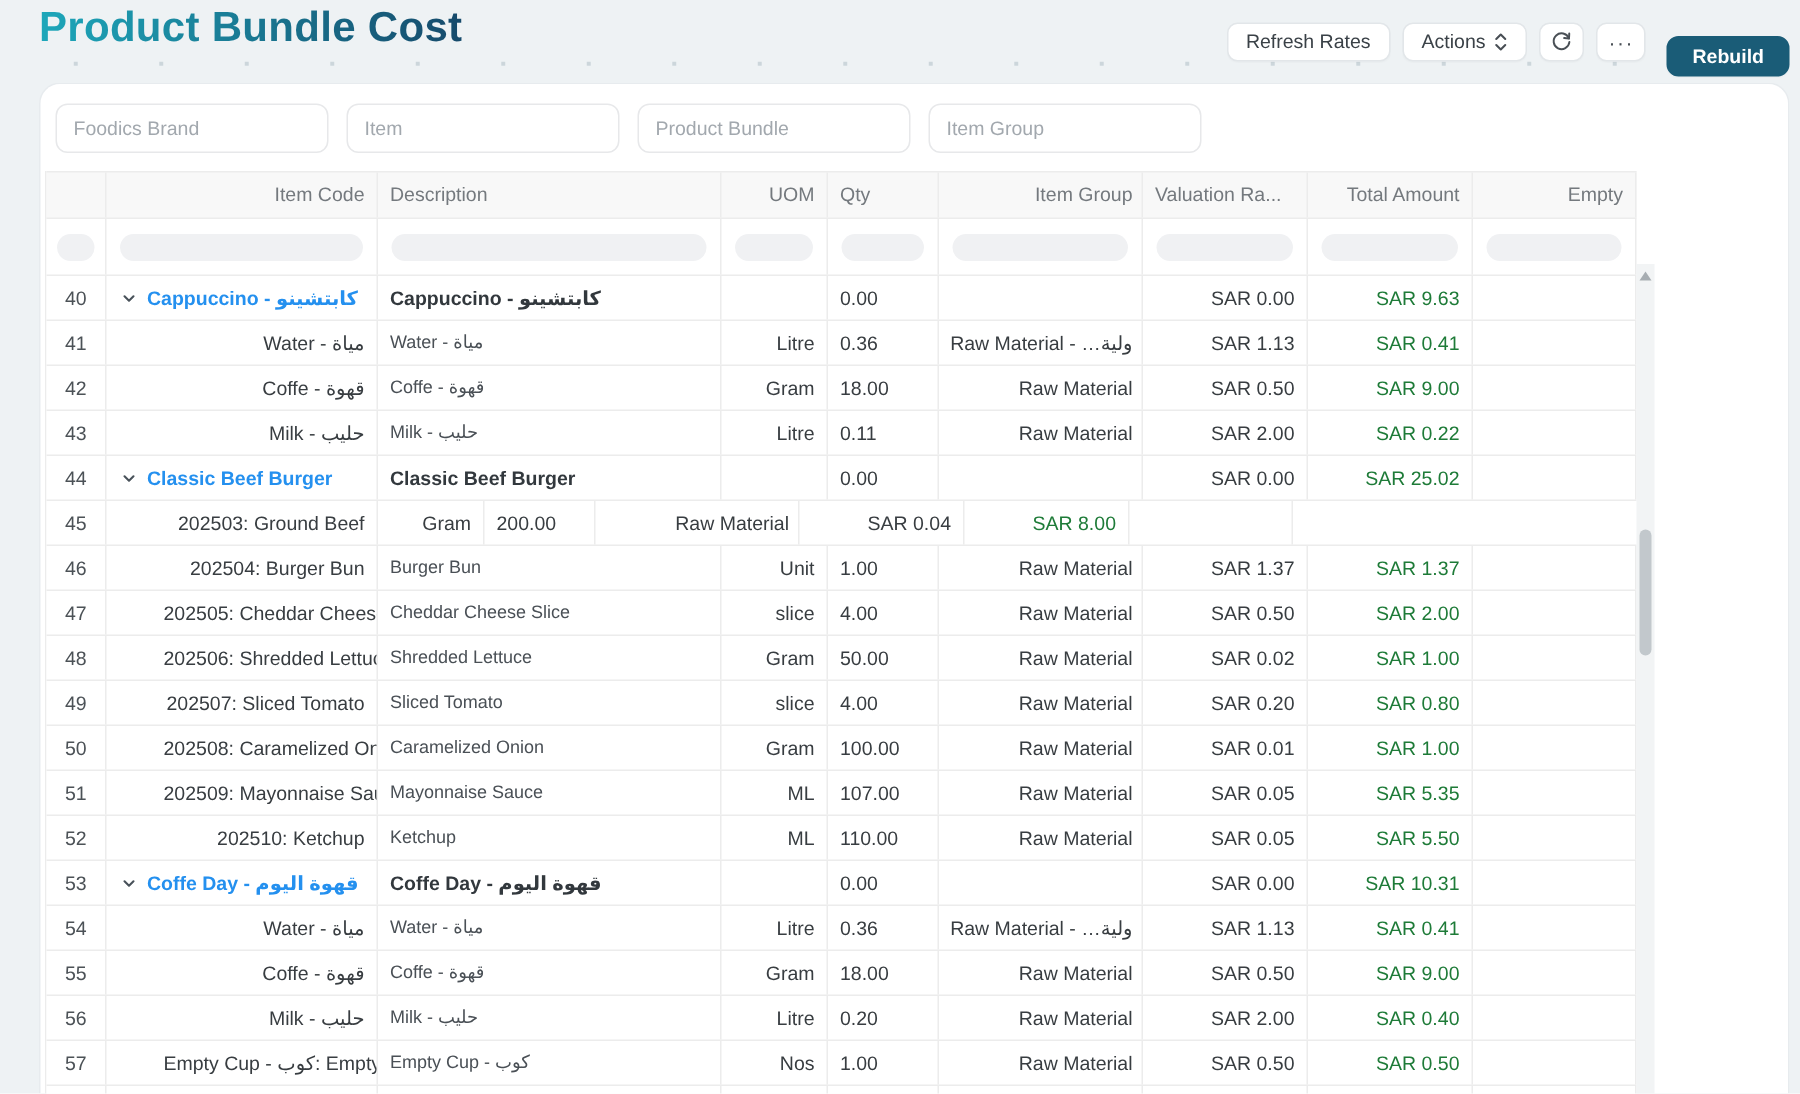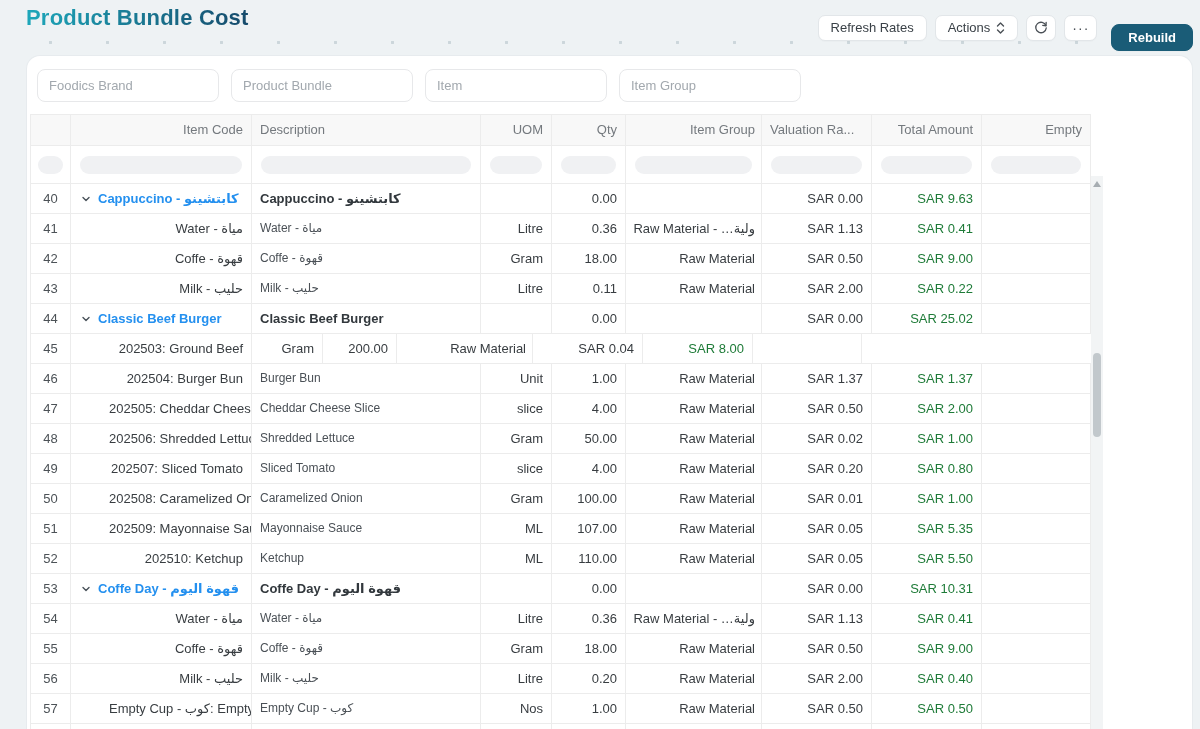--- a/index.html
+++ b/index.html
@@ -9,21 +9,21 @@
     background-color:#eef2f4;
     background-image:radial-gradient(circle,#ccd6db 1.4px,transparent 1.6px);
     background-size:57px 57px;
     background-position:22px 14px;
     position:relative;
     color:#383d41;
   }
   
   .topbar { position:absolute; left:26px; top:0; width:1167px; height:55px; display:flex; align-items:flex-start; padding-top:4px; }
   .page-title {
-    font-size:22px; font-weight:700; line-height:28px; letter-spacing:.2px;
+    font-size:28px; font-weight:700; line-height:28px; letter-spacing:.2px;
     background:linear-gradient(90deg,#1da7ba 0%,#164a6b 100%);
     -webkit-background-clip:text; background-clip:text;
     -webkit-text-fill-color:transparent; color:#177a93;
   }
   .toolbar { margin-left:auto; display:flex; align-items:center; gap:8px; }
   .btn {
     height:26px; padding:0 12px; background:#ffffff; border:1px solid #e2e6e9;
     border-radius:7px; font-size:13px; color:#3a4147; font-family:inherit;
     display:flex; align-items:center; gap:6px; cursor:pointer; box-shadow:0 1px 1px rgba(0,0,0,.02);
   }
@@ -54,21 +54,21 @@
   .pill { flex:1; height:18px; border-radius:9px; background:#f0f1f3; }
   .f-row .c0 { padding:0 7px; }
   .dr { height:30px; }
   .dr .td { line-height:29px; }
   .dr.partial { height:8px; border-bottom:none; }
   .dr.partial .td { line-height:7px; }
   .c0 { width:40px;  text-align:center; color:#4c5257; }
   .c1 { width:181px; text-align:right; }
   .c2 { width:229px; text-align:left; }
   .c3 { width:71px;  text-align:right; }
-  .c4 { width:74px;  text-align:right; }
+  .c4 { width:74px;  text-align:left; }
   .c5 { width:136px; text-align:right; padding:0 6px; }
   .c6 { width:110px; text-align:right; }
   .c7 { width:110px; text-align:right; }
   .c8 { width:109px; text-align:left; }
   .th.c6 { text-align:left; }
   .th.c8 { text-align:right; }
   .group .c1 { text-align:left; padding-left:10px; }
   .group .code-text { color:#2490ef; font-weight:700; }
   .group .c2 { font-weight:700; color:#32383d; }
   .child .c1 { padding-left:38px; }
@@ -103,22 +103,22 @@
     <button class="btn icon-btn">
       <span class="dots">···</span>
     </button>
     <button class="btn primary">Rebuild</button>
   </div>
 </div>
 
 <div class="card">
   <div class="filters">
     <input class="filter-input" placeholder="Foodics Brand" style="">
+    <input class="filter-input" placeholder="Item" style="">
     <input class="filter-input" placeholder="Product Bundle" style="">
-    <input class="filter-input" placeholder="Item" style="">
     <input class="filter-input" placeholder="Item Group" style="">
   </div>
 
   <div class="datatable">
     <div class="tr th-row">
       <div class="th c0"></div>
       <div class="th c1">Item Code</div>
       <div class="th c2">Description</div>
       <div class="th c3">UOM</div>
       <div class="th c4">Qty</div>

